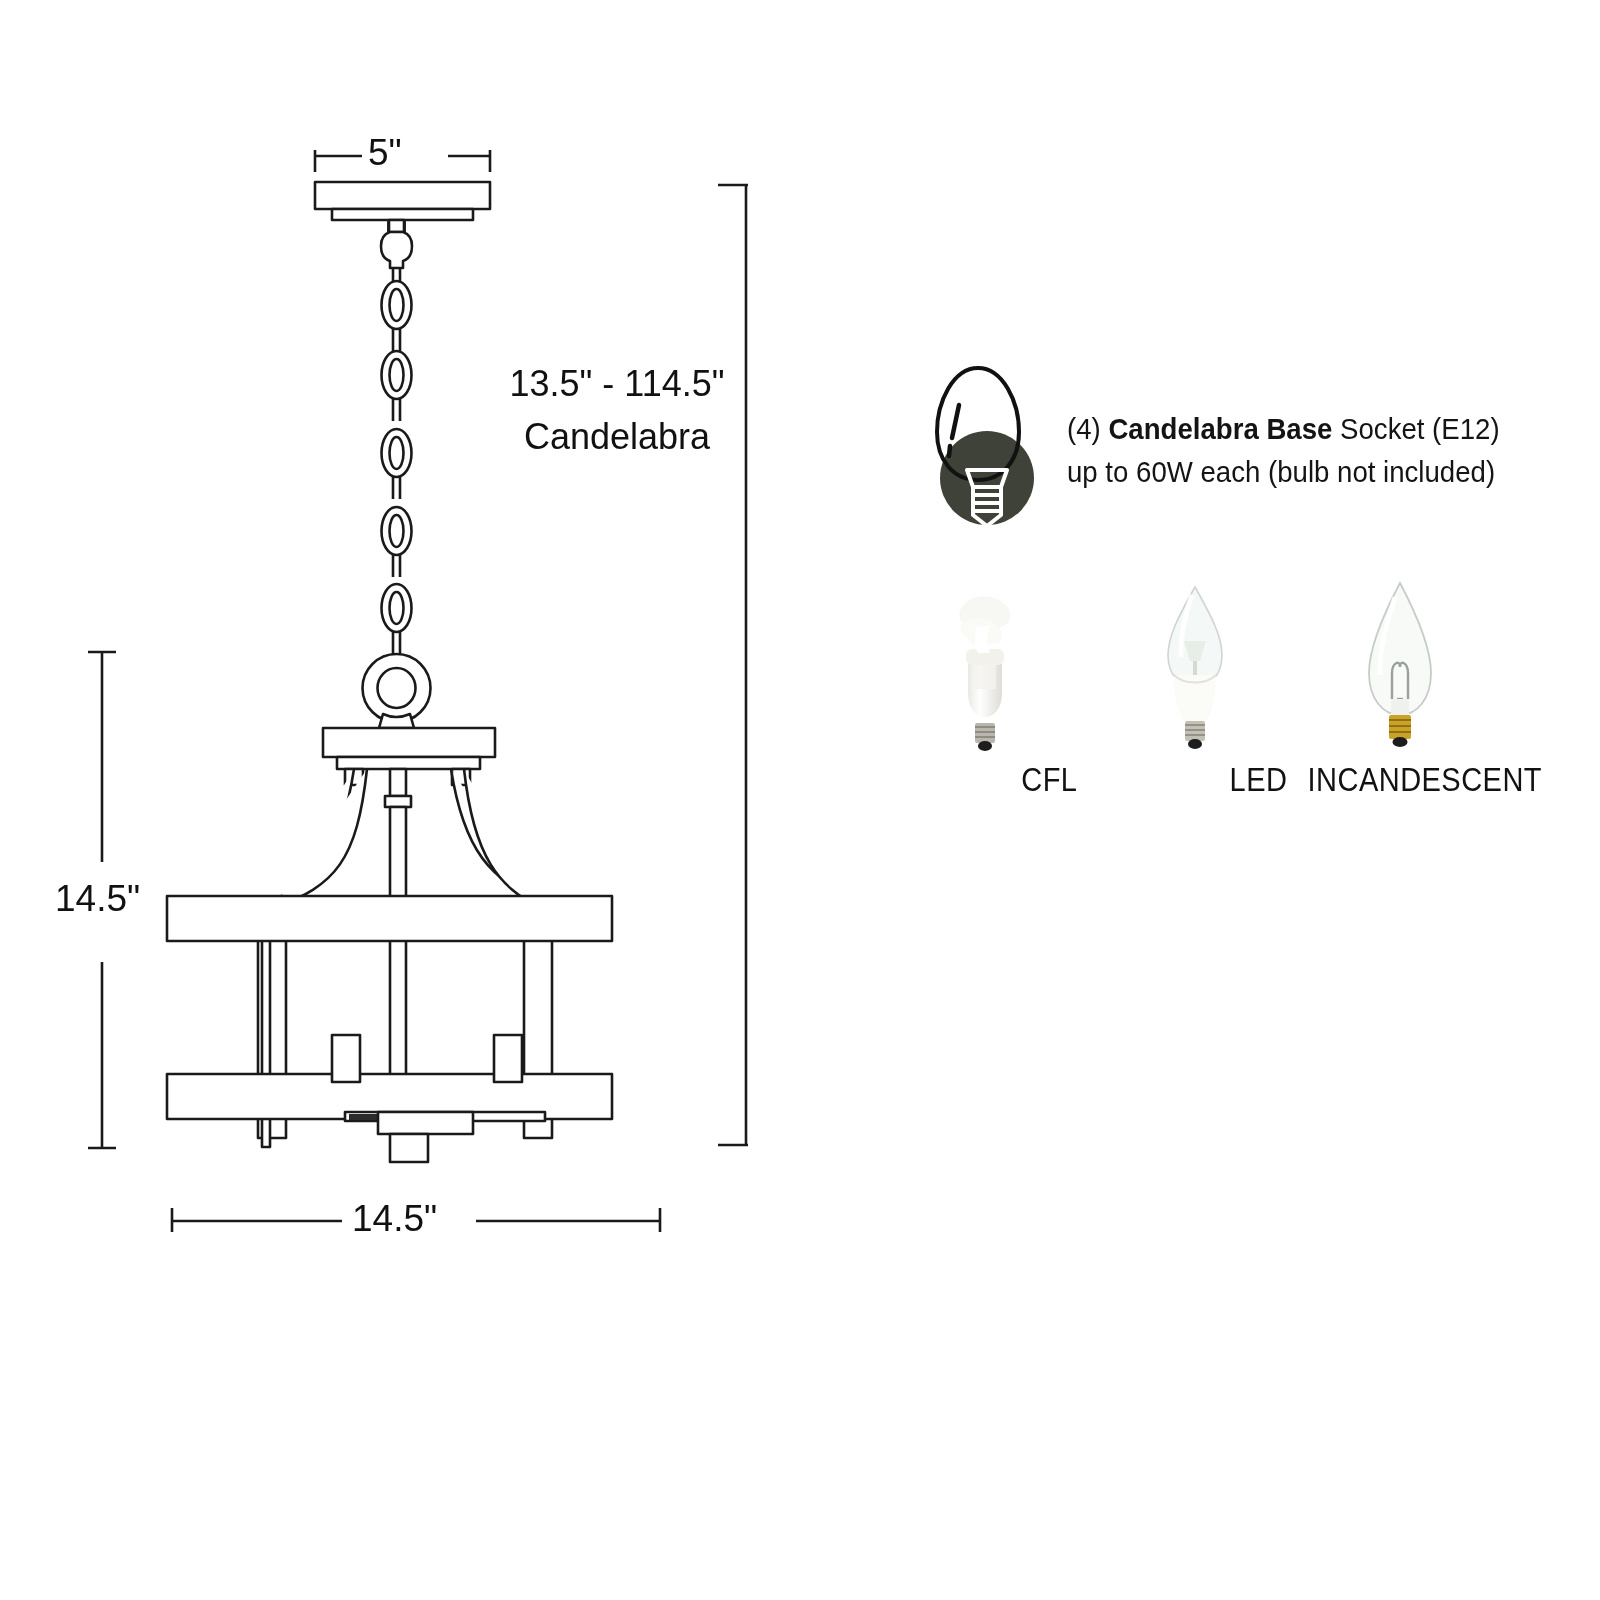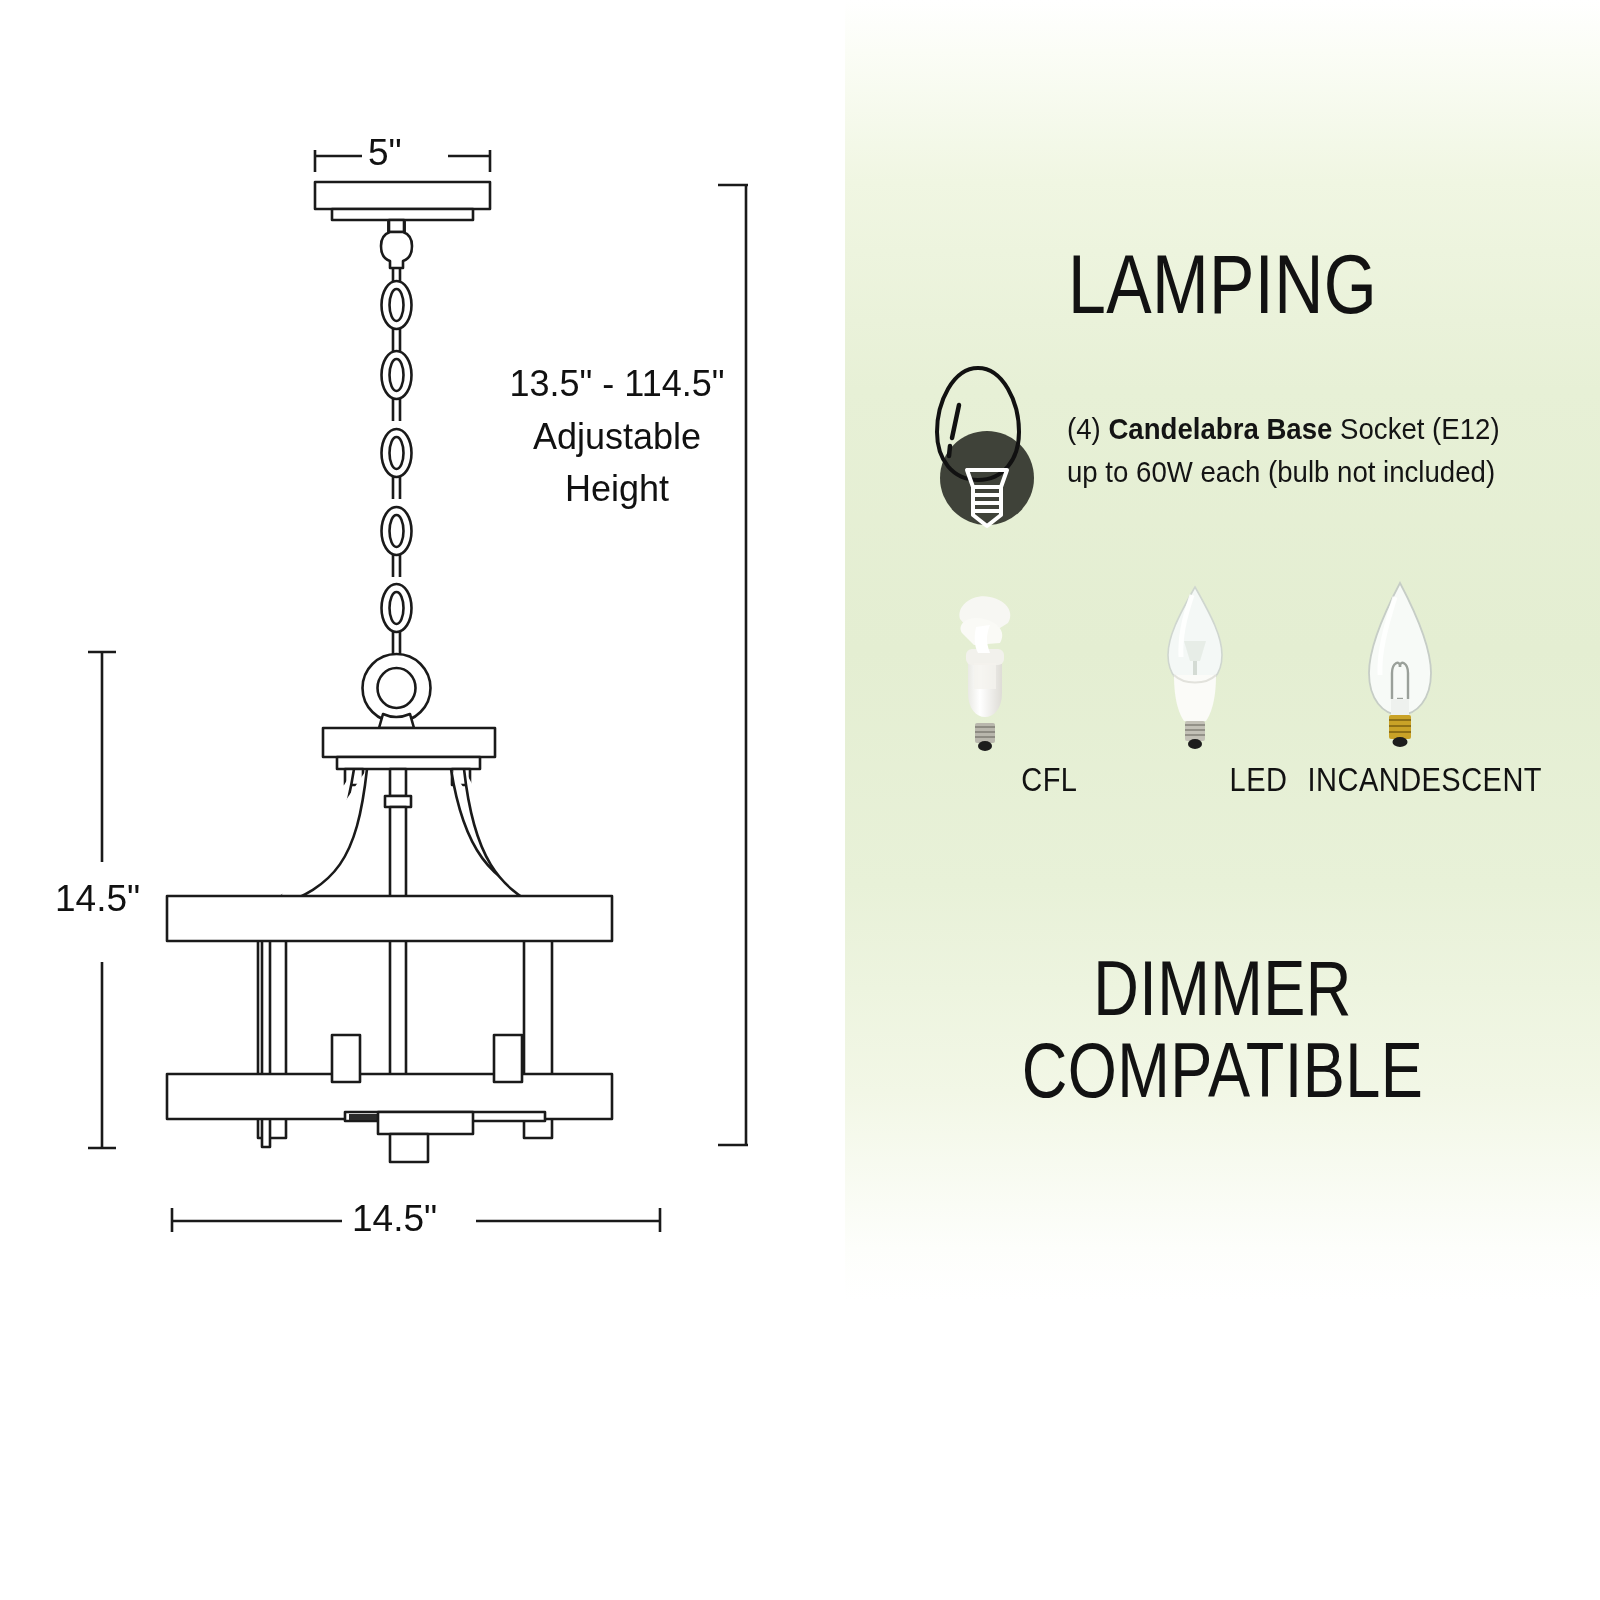--- a/index.html
+++ b/index.html
@@ -176,30 +176,24 @@
         </g>
       </g>
     </svg>
 
     <div class="dim-text" id="dim-top-label">5"</div>
     <div class="dim-text" id="dim-left-label">14.5"</div>
     <div class="dim-text" id="dim-bottom-label">14.5"</div>
 
     <div class="dim-text" id="dim-height-block">
       <div>13.5" - 114.5"</div>
-      <div>Adjustable</div>
-      <div>Height</div>
+      <div>Candelabra</div>
     </div>
   </div>
 
-  <div id="lamping-panel">
-    <div class="panel-title" id="lamping-title">LAMPING</div>
-    <div class="panel-title" id="dimmer-line1">DIMMER</div>
-    <div class="panel-title" id="dimmer-line2">COMPATIBLE</div>
-  </div>
 
   <div id="candelabra-row">
     <svg id="candelabra-icon" viewBox="0 0 130 170">
       <circle cx="72" cy="118" r="47" fill="#3f4239"></circle>
       <path d="M63,8 C88,8 104,42 104,72 C104,100 88,120 63,120
                C38,120 22,100 22,72 C22,42 38,8 63,8 Z" fill="none" stroke="#111" stroke-width="4"></path>
       <path d="M44,45 L37,78" stroke="#111" stroke-width="4.5" stroke-linecap="round"></path>
       <path d="M35,86 L34,96" stroke="#111" stroke-width="4.5" stroke-linecap="round"></path>
       <g fill="none" stroke="#fff" stroke-width="4" stroke-linejoin="round">
         <path d="M52,110 L92,110 L86,127 L58,127 Z"></path>

